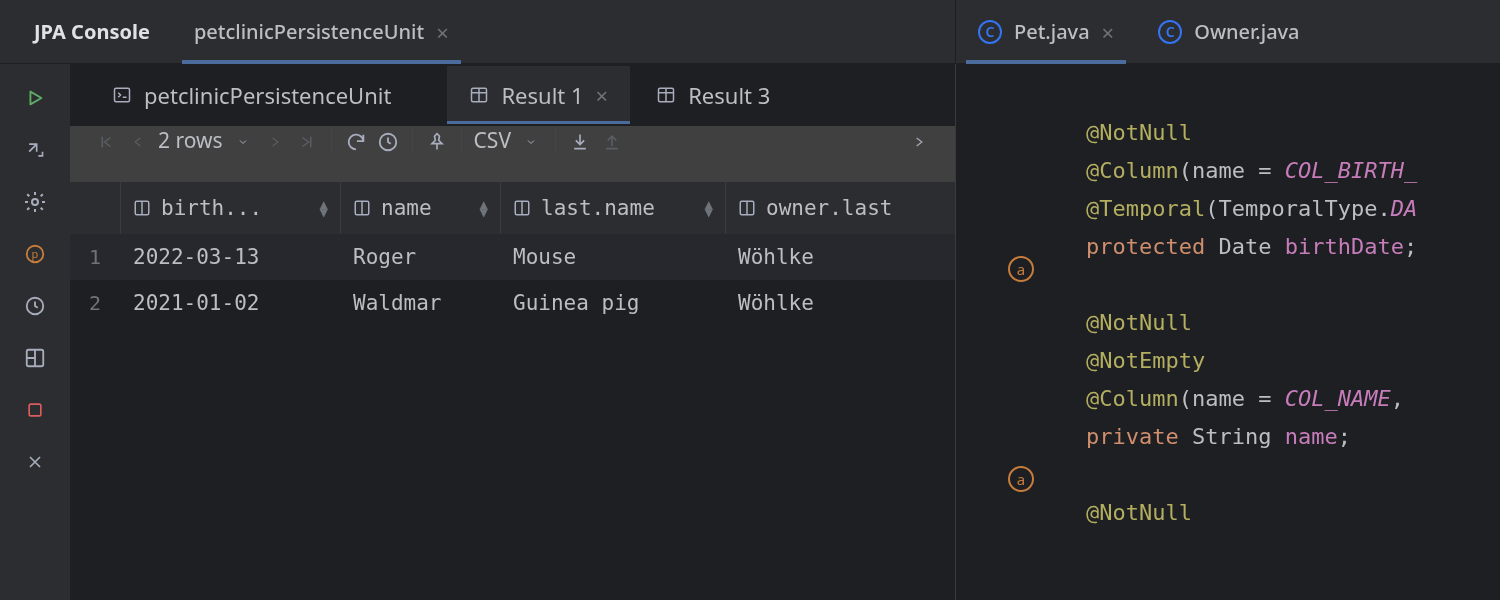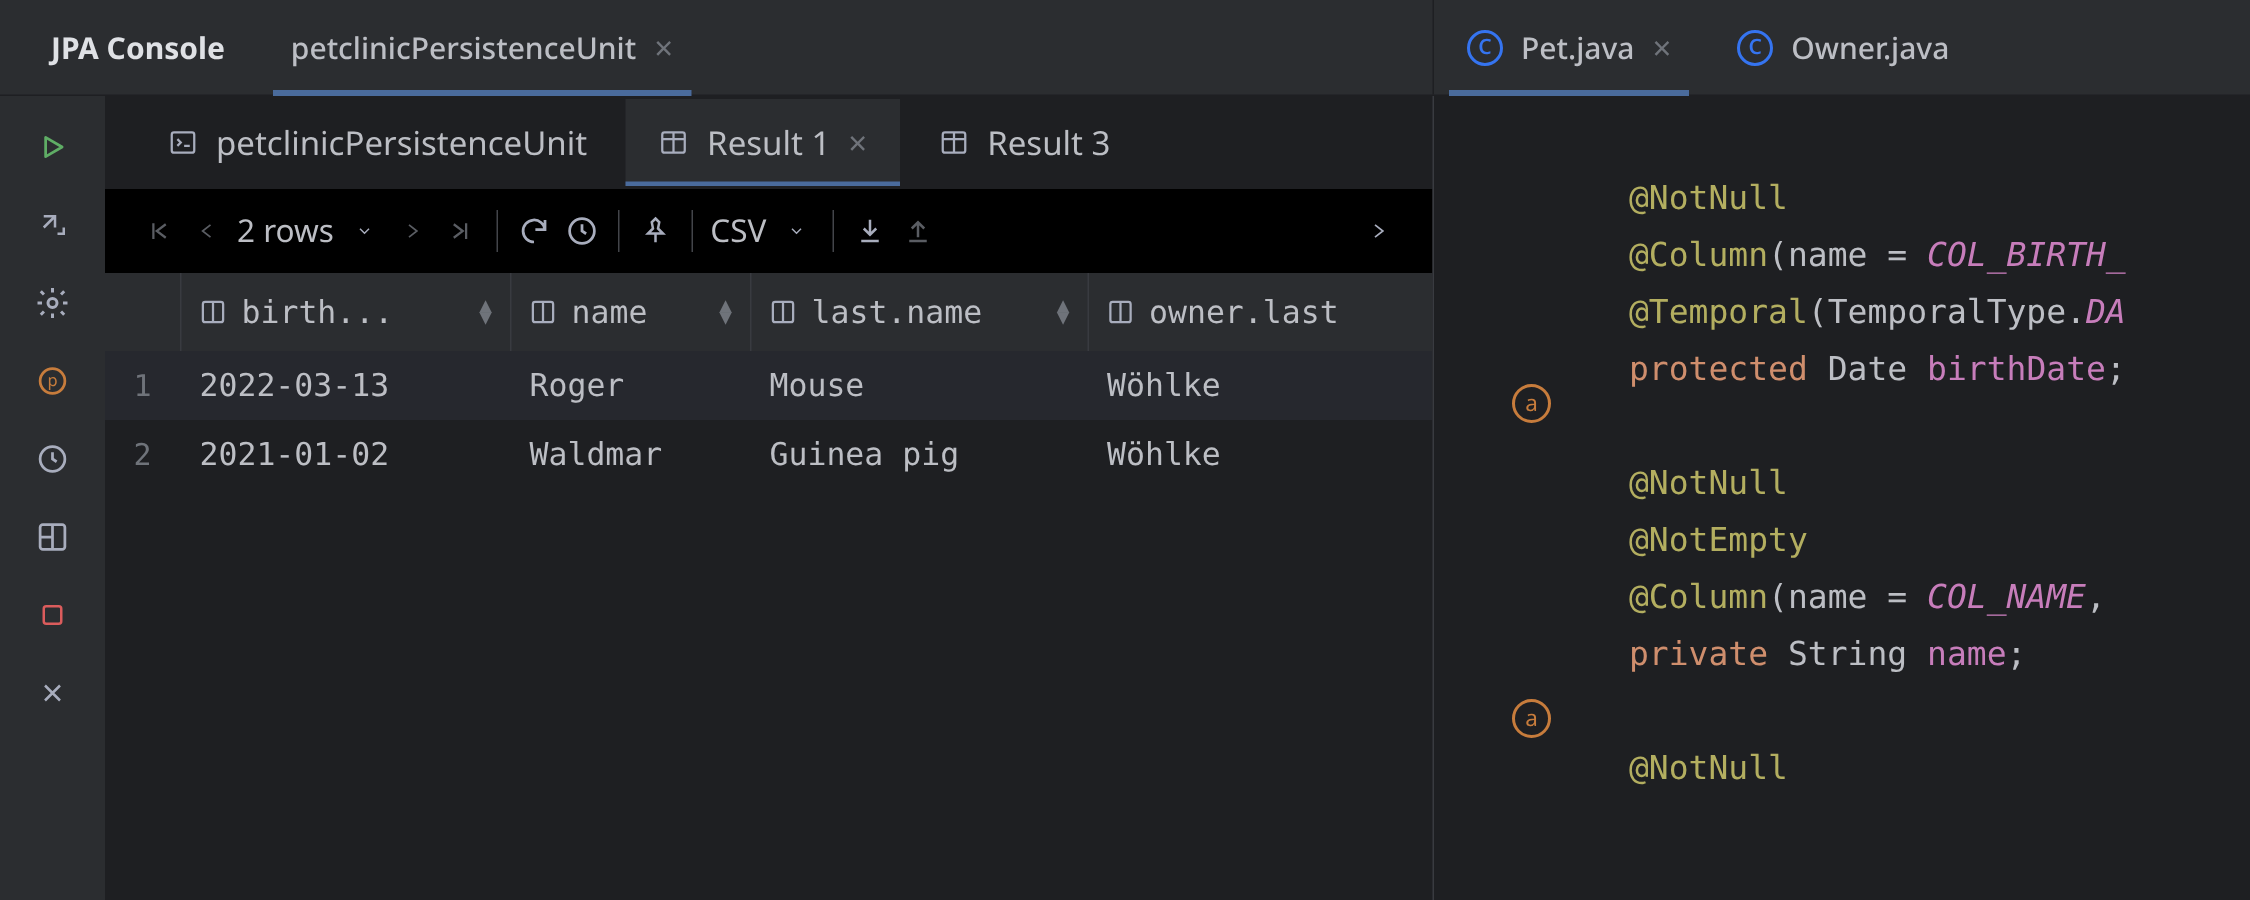--- a/index.html
+++ b/index.html
@@ -110,37 +110,37 @@
       align-items: center;
       gap: 12px;
       padding: 14px 22px;
       cursor: pointer;
       position: relative;
       color: #bcbec4;
       font-size: 22px;
     }
     .sub-tab.active {
       background: #2b2d30;
+      margin-left: 30px;
     }
     .sub-tab.active::after {
       content: '';
       position: absolute;
       bottom: 0;
       left: 0;
       right: 0;
       height: 3px;
       background: #4a6b9c;
     }
     .toolbar {
       display: flex;
-      align-items: center;
       height: 56px;
       padding: 0 20px;
       gap: 0;
-      background: #000000;
+      background: #404040;
     }
     .toolbar-btn {
       width: 32px;
       height: 32px;
       display: flex;
       align-items: center;
       justify-content: center;
       cursor: pointer;
       color: #a8adbd;
     }

